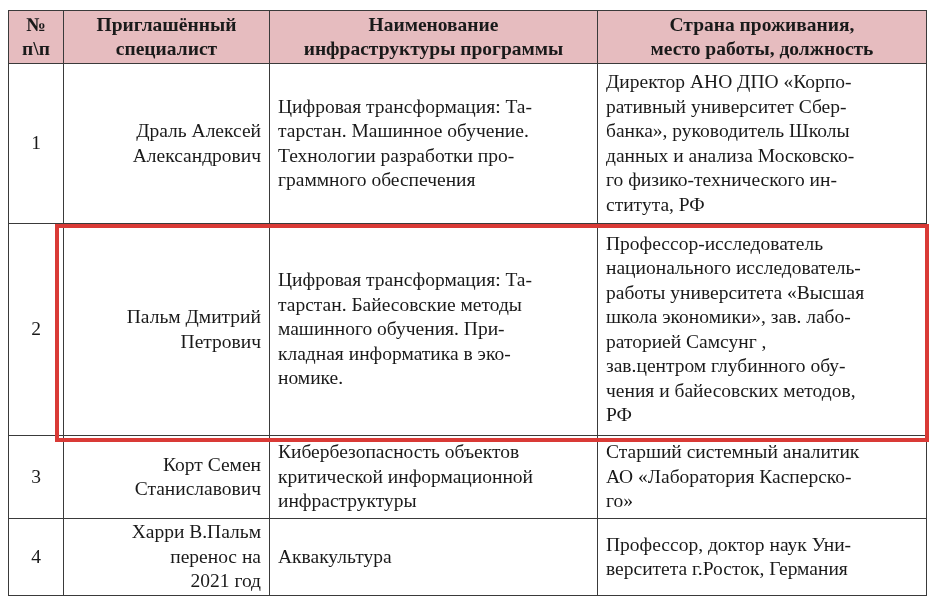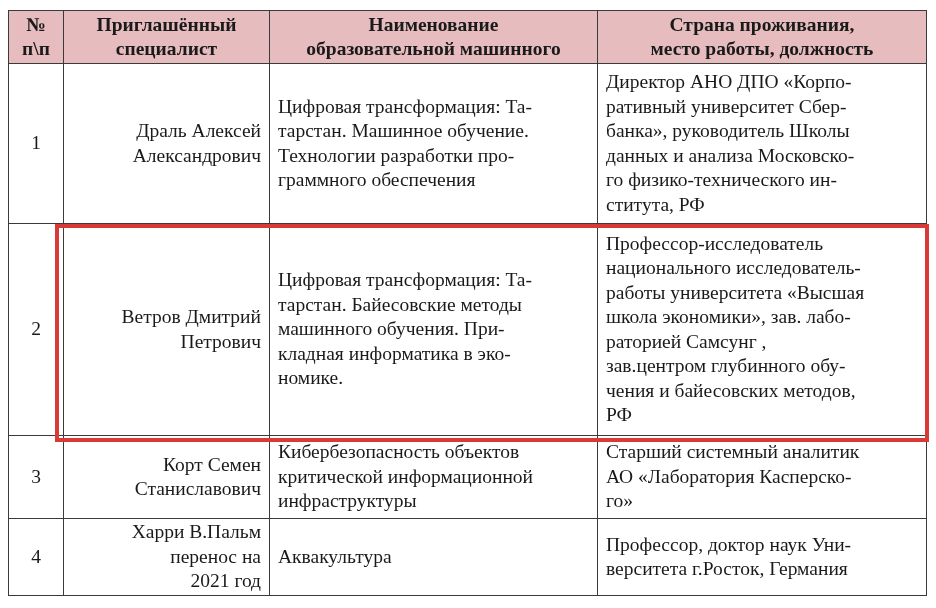--- a/index.html
+++ b/index.html
@@ -96,21 +96,21 @@
         <th>
           <span class="line">№</span>
           <span class="line">п\п</span>
         </th>
         <th>
           <span class="line">Приглашённый</span>
           <span class="line">специалист</span>
         </th>
         <th>
           <span class="line">Наименование</span>
-          <span class="line">образовательной машинного</span>
+          <span class="line">инфраструктуры программы</span>
         </th>
         <th>
           <span class="line">Страна проживания,</span>
           <span class="line">место работы, должность</span>
         </th>
       </tr>
     </thead>
     <tbody>
 
       <tr class="row-1">
@@ -131,21 +131,21 @@
           <span class="line">банка», руководитель Школы</span>
           <span class="line">данных и анализа Московско-</span>
           <span class="line">го физико-технического ин-</span>
           <span class="line">ститута, РФ</span>
         </td>
       </tr>
 
       <tr class="row-2">
         <td class="num">2</td>
         <td class="name">
-          <span class="line">Ветров Дмитрий</span>
+          <span class="line">Пальм Дмитрий</span>
           <span class="line">Петрович</span>
         </td>
         <td class="prog">
           <span class="line">Цифровая трансформация: Та-</span>
           <span class="line">тарстан. Байесовские методы</span>
           <span class="line">машинного обучения. При-</span>
           <span class="line">кладная информатика в эко-</span>
           <span class="line">номике.</span>
         </td>
         <td class="place">

